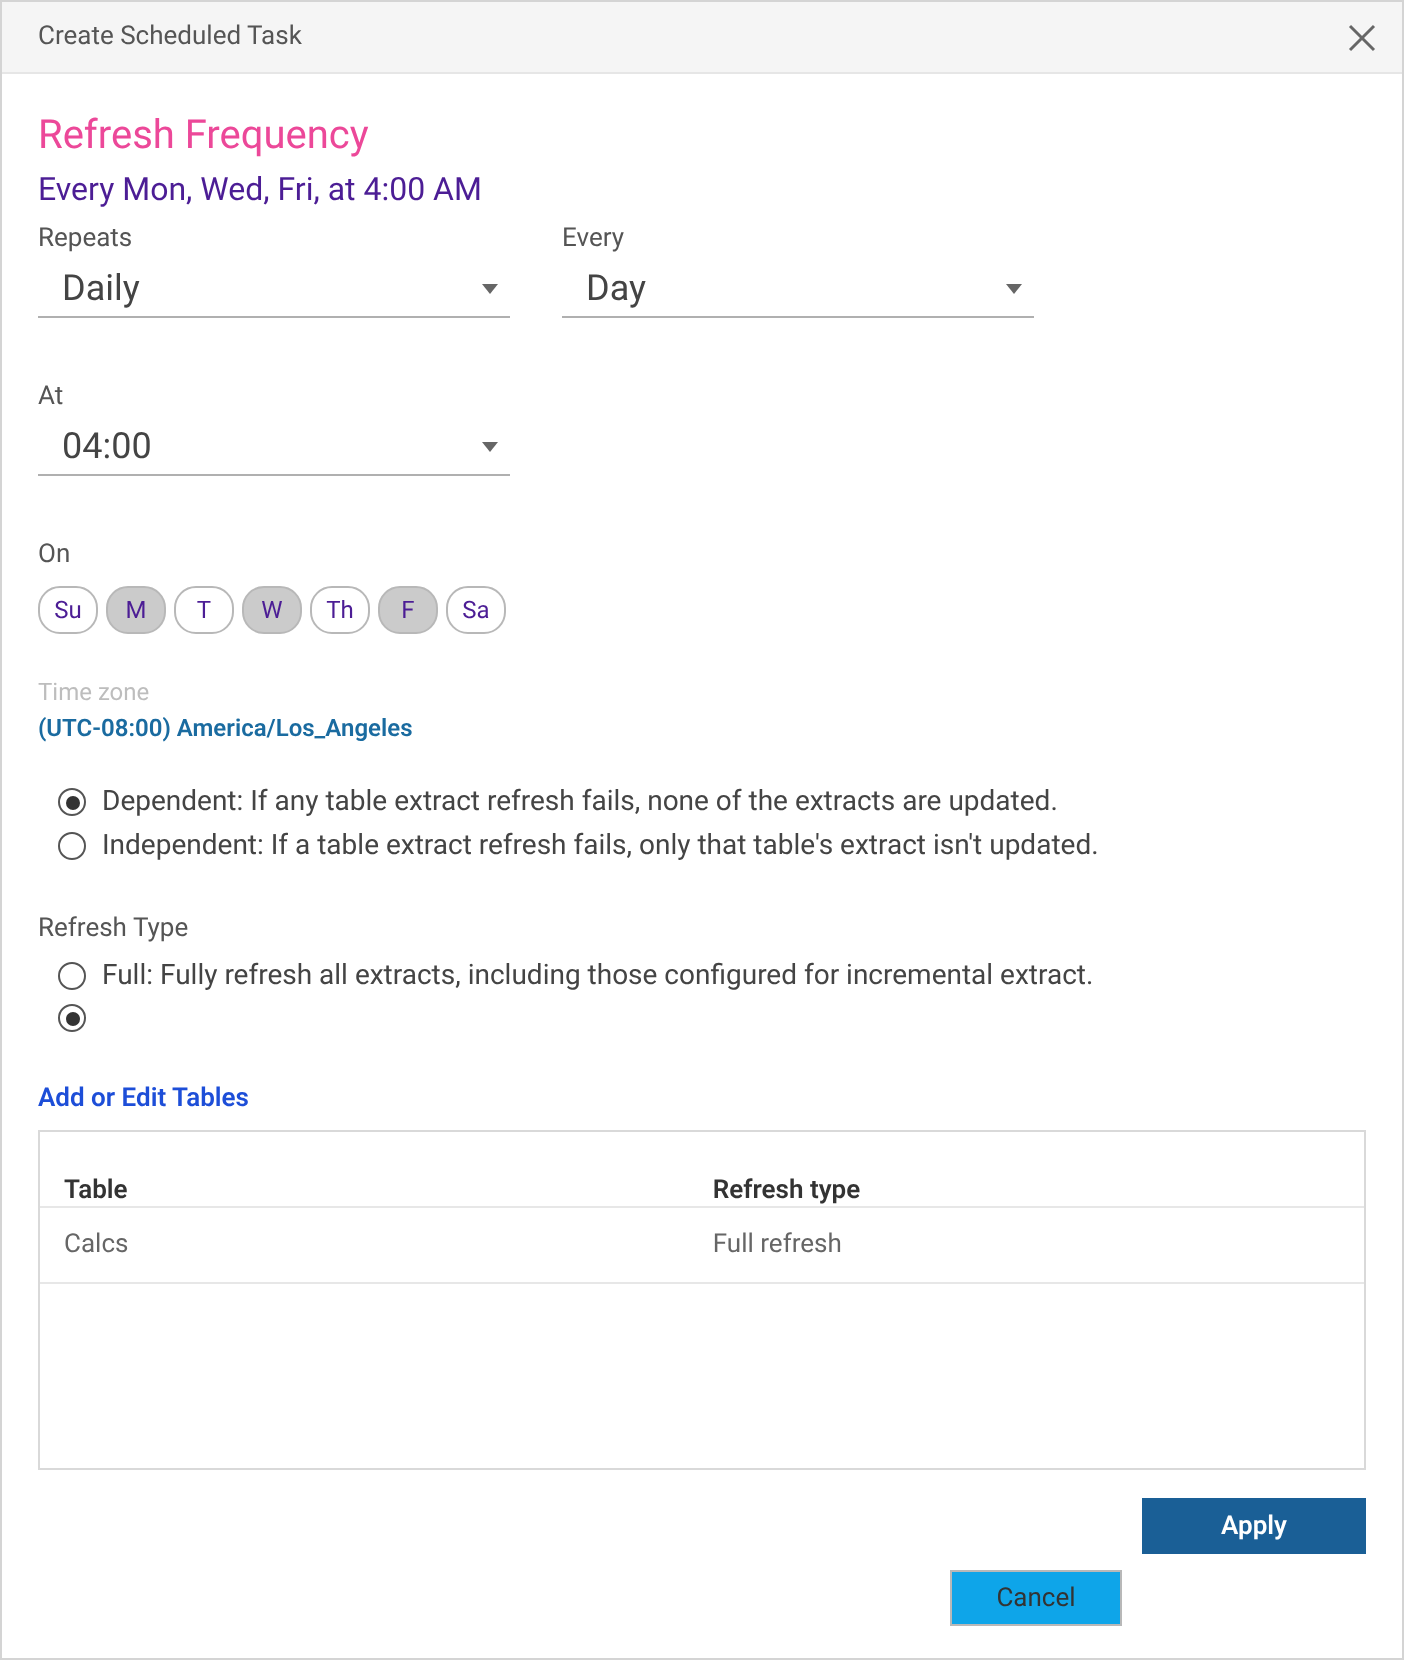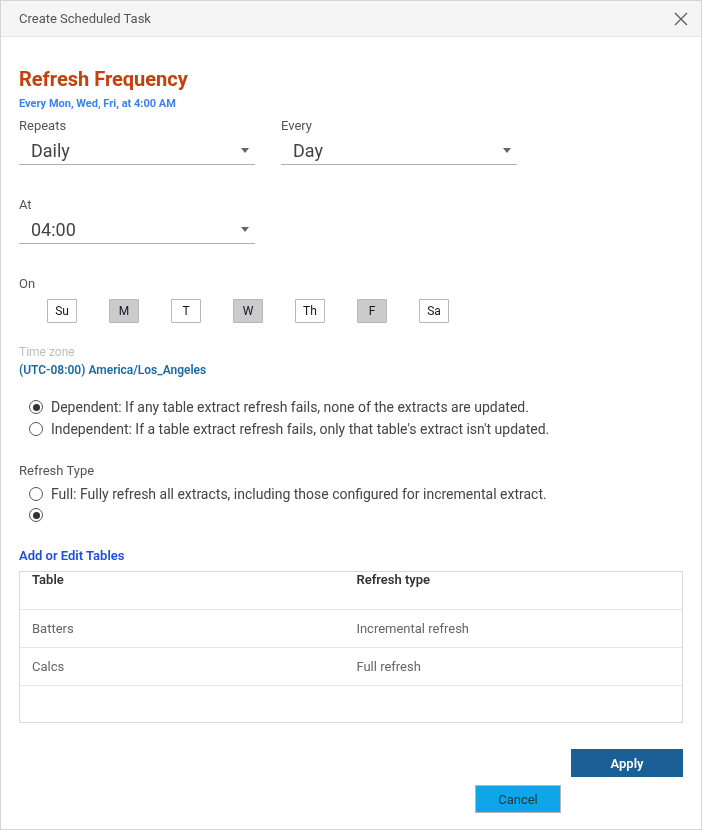--- a/index.html
+++ b/index.html
@@ -10,21 +10,20 @@
       width: 702px;
       height: 830px;
     }
     .dialog {
       width: 702px;
       height: 830px;
       border: 1px solid #d4d4d4;
       display: flex;
       flex-direction: column;
       position: relative;
-      gap: 12px;
     }
     .header {
       height: 36px;
       background: #f5f5f5;
       border-bottom: 1px solid #e6e6e6;
       display: flex;
       align-items: center;
       justify-content: space-between;
       padding: 0 12px 0 18px;
     }
@@ -40,29 +39,28 @@
       cursor: pointer;
     }
     .content {
       padding: 18px 18px 0 18px;
       flex: 1;
       display: flex;
       flex-direction: column;
     }
     .page-title {
       font-size: 20px;
-      font-weight: 700;
-      color: #c2410c;
+      font-weight: 400;
+      color: #ec4899;
       margin-bottom: 6px;
     }
     .summary {
-      font-size: 11px;
-      color: #3b82f6;
+      font-size: 16px;
+      color: #4c1d95;
       margin-bottom: 8px;
-      font-weight: bold;
     }
     .row {
       display: flex;
       gap: 26px;
     }
     .field {
       display: flex;
       flex-direction: column;
       width: 236px;
       margin-bottom: 14px;
@@ -100,25 +98,24 @@
       margin-bottom: 22px;
     }
     .day {
       width: 30px;
       height: 24px;
       border: 1px solid #b8b8b8;
       display: flex;
       align-items: center;
       justify-content: center;
       font-size: 12px;
-      color: #0f172a;
-      cursor: pointer;
-      border-radius: 1px;
+      color: #4c1d95;
+      cursor: pointer;
+      border-radius: 11px;
       background: #fff;
-      margin-left: 28px;
     }
     .day.sel {
       background: #cbcbcb;
     }
     .tz-label {
       font-size: 12px;
       color: #bdbdbd;
       margin-bottom: 4px;
     }
     .tz-link {
@@ -175,21 +172,21 @@
       border: 1px solid #d9d9d9;
       flex: 1;
       overflow: hidden;
     }
     .thead, .trow {
       display: flex;
       border-bottom: 1px solid #e7e7e7;
     }
     .thead {
       height: 38px;
-      align-items: flex-start;
+      align-items: flex-end;
     }
     .trow {
       height: 38px;
       align-items: center;
     }
     .th {
       font-size: 13px;
       font-weight: 600;
       color: #333;
       padding-left: 12px;
@@ -317,24 +314,20 @@
 
     <div class="link">Add or Edit Tables</div>
 
     <div class="table">
       <div class="thead">
         <div class="th col1">Table</div>
         <div class="th col2">Refresh type</div>
       </div>
       <div id="table-body">
           <div class="trow">
-            <div class="td col1">Batters</div>
-            <div class="td col2">Incremental refresh</div>
-          </div>
-          <div class="trow">
             <div class="td col1">Calcs</div>
             <div class="td col2">Full refresh</div>
           </div>
         </div>
     </div>
   </div>
 
   <div class="footer">
     <div class="btn btn-secondary">
       <span>Cancel</span>

